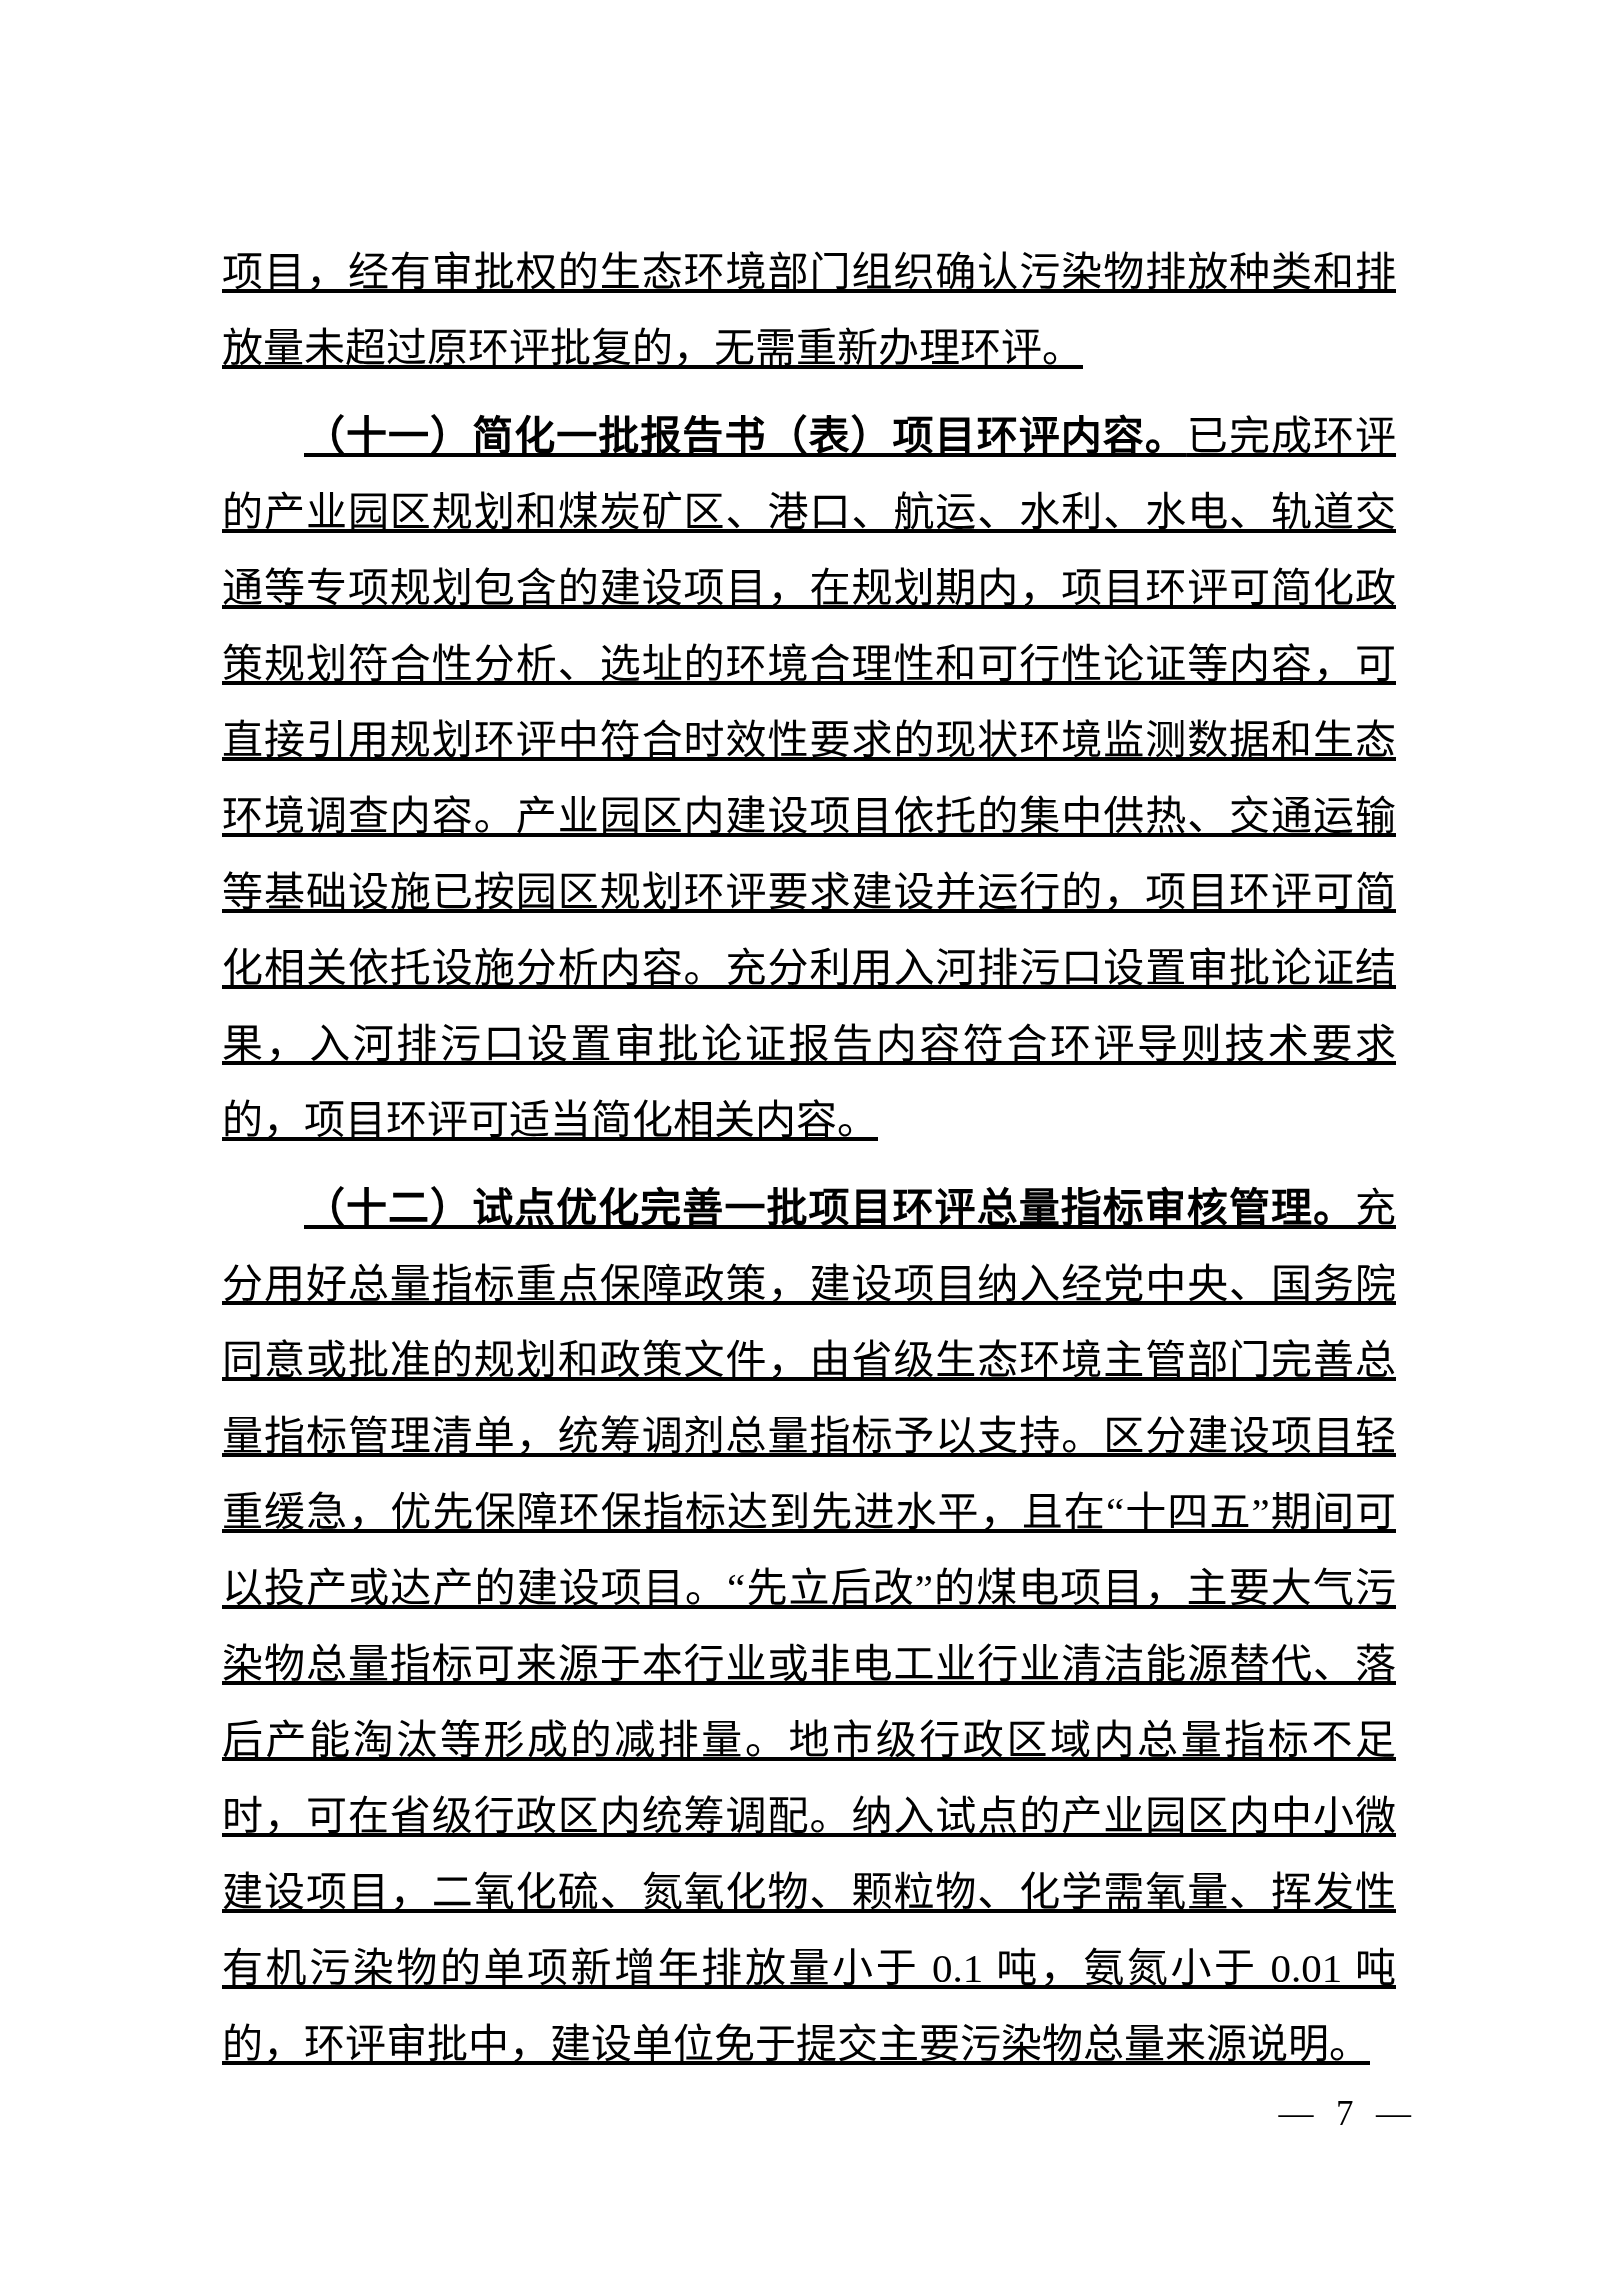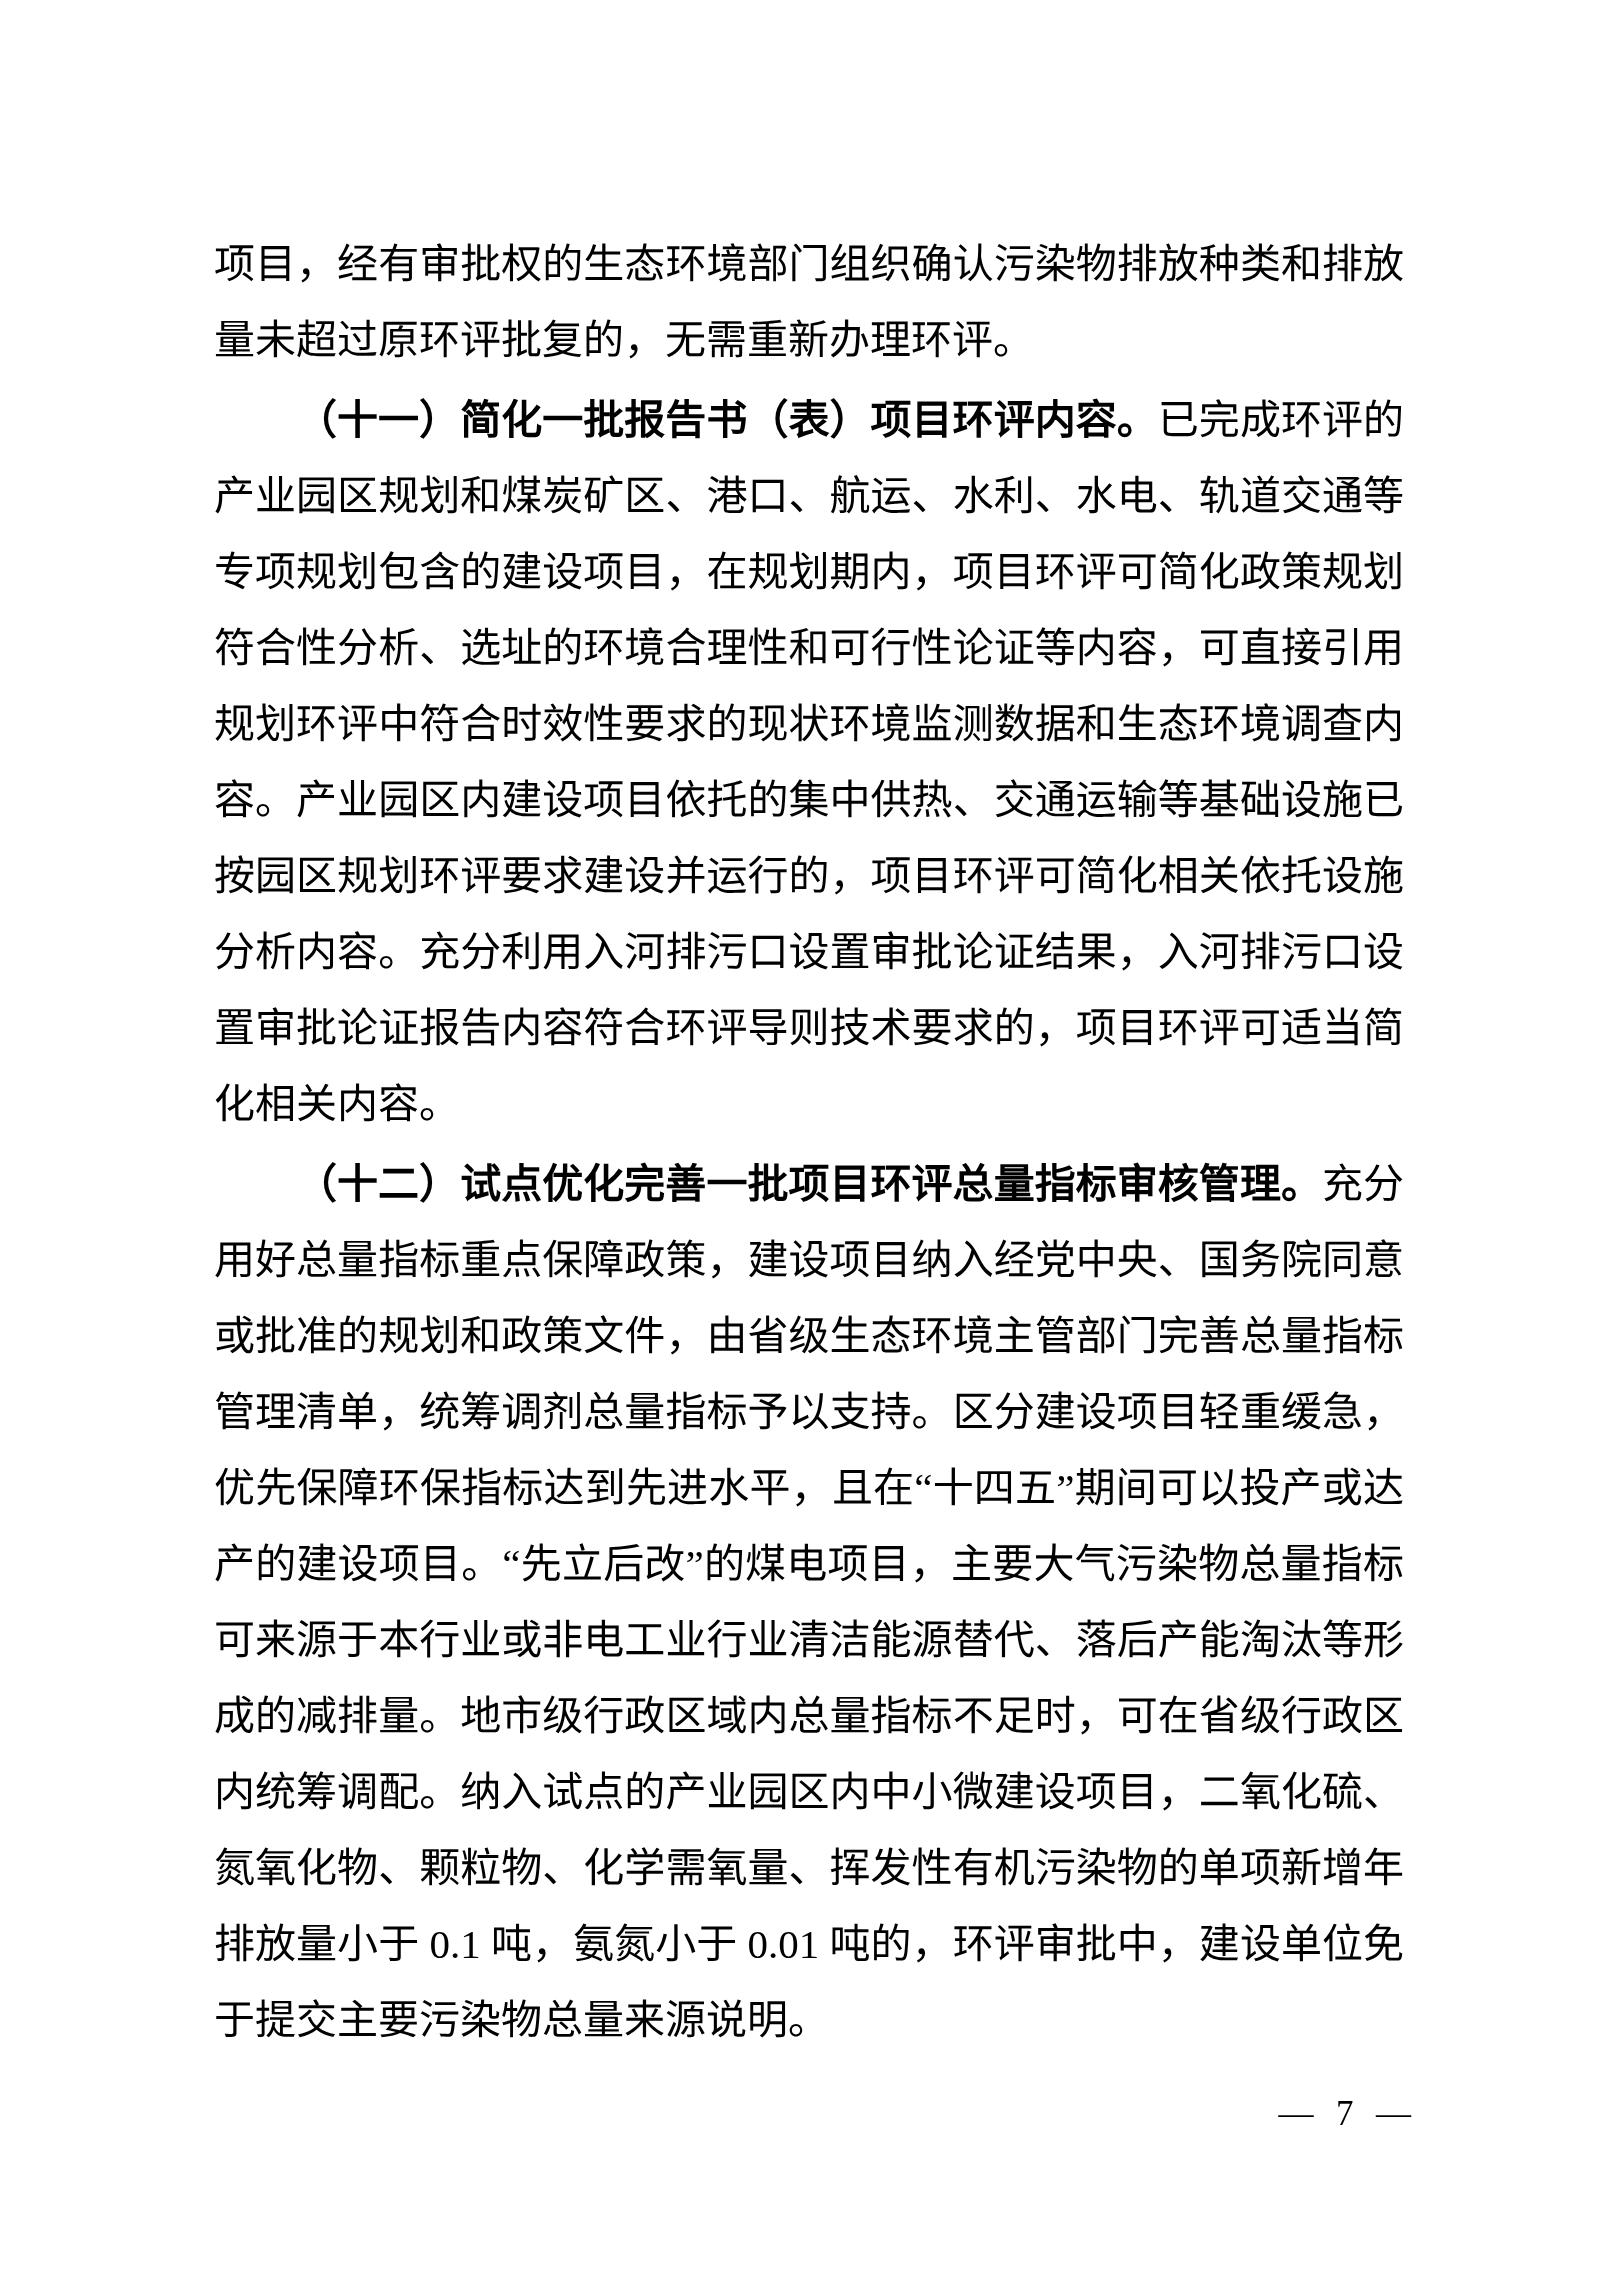--- a/index.html
+++ b/index.html
@@ -22,22 +22,23 @@
     left: 210px;
     top: 222px;
     width: 1198px;
     font-size: 41px;
     line-height: 76px;
     text-align: justify;
     text-justify: inter-ideograph;
     letter-spacing: 0;
   }
   .para {
-    margin: 4px;
+    margin: 12px;
     padding: 0;
+    text-decoration: underline;
   }
   .para.indent {
     text-indent: 2em;
   }
   .para-head {
     font-weight: bold;
   }
   .page-number {
     position: absolute;
     top: 2096px;

